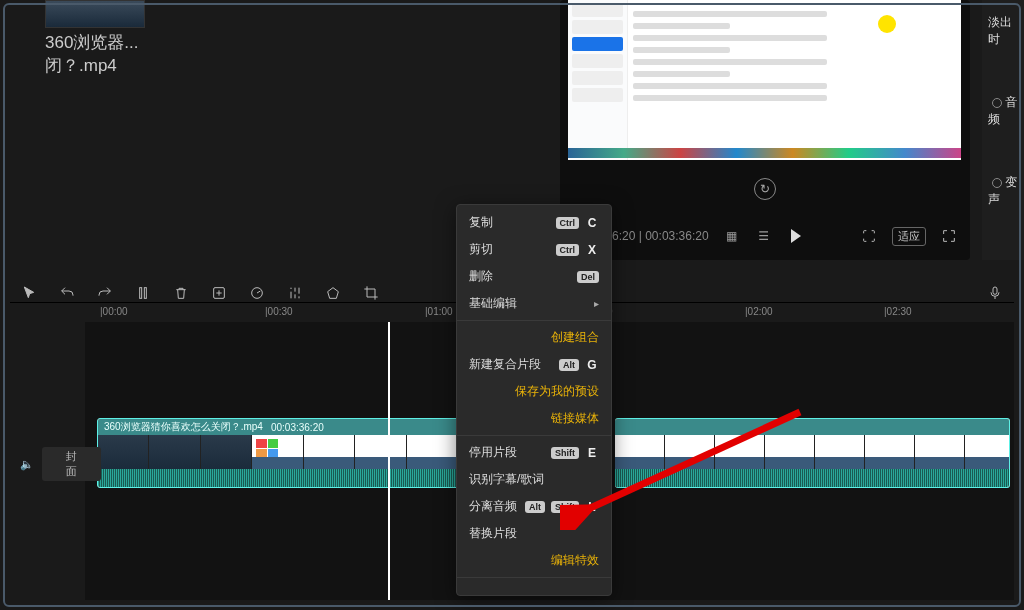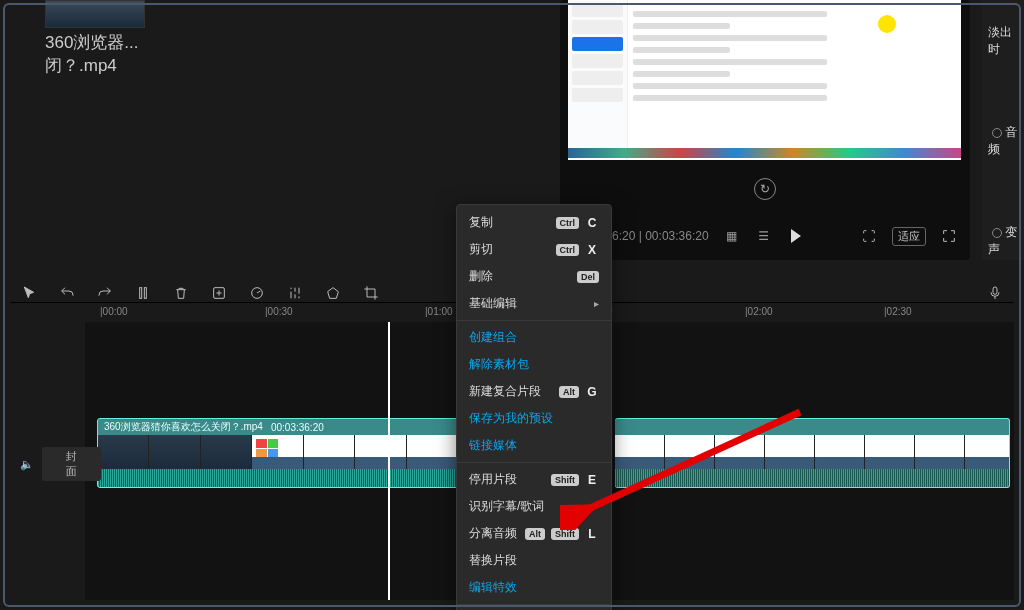--- a/index.html
+++ b/index.html
@@ -27,21 +27,21 @@
 
   .preview-controls { position: absolute; left: 0; bottom: 0; width: 100%; height: 48px; display:flex; align-items:center; padding: 0 12px; gap: 14px; color:#bbb; font-size:12px;}
   .preview-controls .time1 { color: #888; }
   .preview-controls .spacer { flex: 1; }
   .preview-controls .icon { width:18px; height:18px; display:flex; align-items:center; justify-content:center; color:#999;}
   .preview-controls .play-triangle { width:0; height:0; border-left:10px solid #ddd; border-top:7px solid transparent; border-bottom:7px solid transparent;}
   .preview-controls .adapt-btn { border:1px solid #666; border-radius:3px; padding:1px 5px; font-size:11px; color:#ccc;}
 
   
   .right-sidebar { position:absolute; right:0; top:0; width:42px; height:260px; background:#1e1e1e; padding-top:6px; color:#ddd; font-size:12px;}
-  .right-sidebar .item { padding:18px 6px; margin-bottom:30px; writing-mode: horizontal-tb; }
+  .right-sidebar .item { padding:8px 6px; margin-bottom:30px; writing-mode: horizontal-tb; }
   .right-sidebar .radio { display:inline-block; width:10px; height:10px; border:1.5px solid #888; border-radius:50%; margin-left:4px; vertical-align:middle;}
 
   
   .timeline-toolbar { position:absolute; left:10px; top:278px; right:10px; height:30px; background:#1a1a1a; display:flex; align-items:center; gap:20px; padding:0 10px;}
   .timeline-toolbar .tool-icon { width:18px; height:18px; color:#bbb; display:flex; align-items:center; justify-content:center; font-size:14px; position:relative;}
   .timeline-toolbar .spacer { flex:1; }
 
   
   .ruler { position:absolute; left:10px; top:302px; right:10px; height:20px; background:#1a1a1a; color:#888; font-size:10px; display:flex; align-items:flex-end; padding-left: 75px; border-top: 1px solid #000; }
   .ruler .tick { position:absolute; top:3px; }
@@ -69,21 +69,21 @@
   .clip-thumbs .t .colorbox { position:absolute; left:4px; top:4px; width:22px; height:18px; display:grid; grid-template-columns:1fr 1fr; grid-template-rows:1fr 1fr; gap:1px;}
   .clip-thumbs .t .colorbox span:nth-child(1){background:#e44;}
   .clip-thumbs .t .colorbox span:nth-child(2){background:#4c4;}
   .clip-thumbs .t .colorbox span:nth-child(3){background:#e94;}
   .clip-thumbs .t .colorbox span:nth-child(4){background:#49e;}
   .clip-wave { position:absolute; left:0; right:0; bottom:0; height:18px; background: repeating-linear-gradient(90deg, #2aa89a 0 1px, #1a5a52 1px 2px);}
 
   
   .context-menu { position:absolute; left:456px; top:204px; width:156px; background:#2a2a2a; border:1px solid #3a3a3a; border-radius:4px; padding:4px 0; z-index:50; font-size:12px; box-shadow:0 4px 20px rgba(0,0,0,.5);}
   .context-menu .row { display:flex; align-items:center; padding:5px 12px; color:#ddd; gap:6px; cursor:default; }
-  .context-menu .row.disabled { color:#0ea5e9; }
+  .context-menu .row.disabled { color:#eab308;text-align:right; }
   .context-menu .row .label { flex:1; }
   .context-menu .row .pill { background:#ccc; color:#222; font-size:9px; font-weight:bold; padding:1px 4px; border-radius:3px; }
   .context-menu .row .key { width:14px; text-align:center; font-weight:bold; color:#eee; }
   .context-menu hr { border:none; border-top:1px solid #3a3a3a; margin:3px 0; }
   .context-menu .arrow { color:#aaa; font-size:10px; }
 
   
   .red-arrow { position:absolute; z-index:60; pointer-events:none; }
 
   
@@ -293,23 +293,20 @@
       <span class="pill">Del</span>
     </div>
   <div class="row">
       <span class="label">基础编辑</span>
       <span class="arrow">▸</span>
     </div>
   <hr>
   <div class="row disabled">
       <span class="label">创建组合</span>
     </div>
-  <div class="row disabled">
-      <span class="label">解除素材包</span>
-    </div>
   <div class="row">
       <span class="label">新建复合片段</span>
       <span class="pill">Alt</span>
       <span class="key">G</span>
     </div>
   <div class="row disabled">
       <span class="label">保存为我的预设</span>
     </div>
   <div class="row disabled">
       <span class="label">链接媒体</span>

